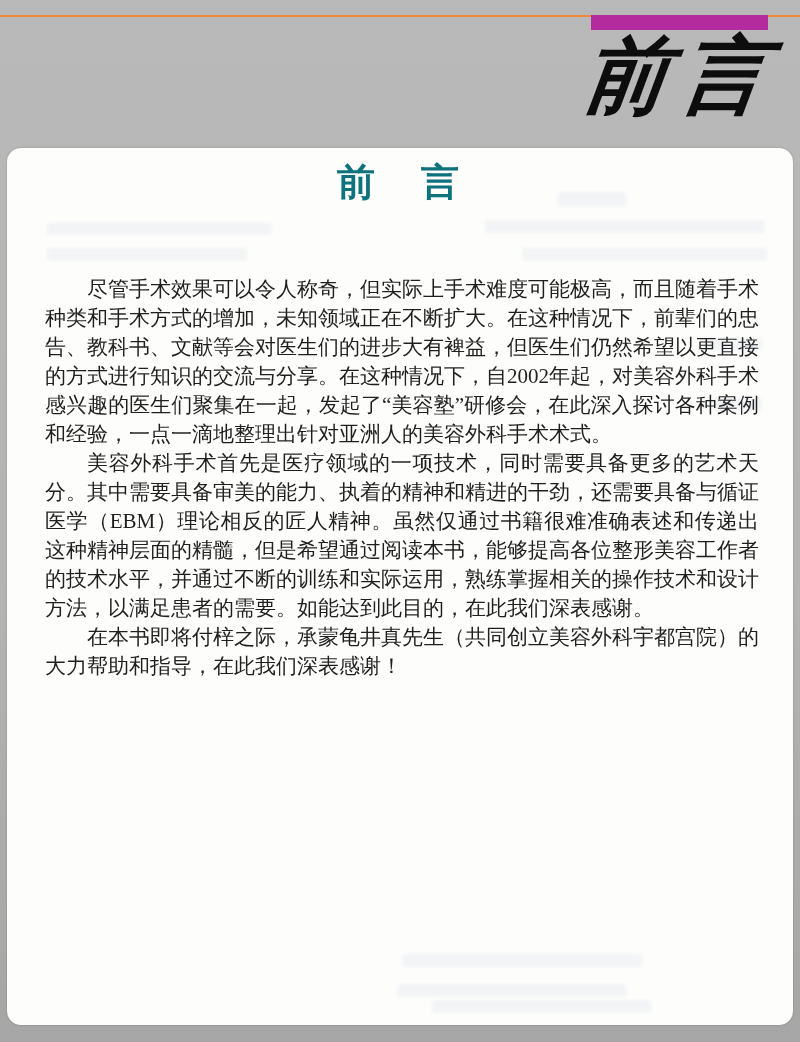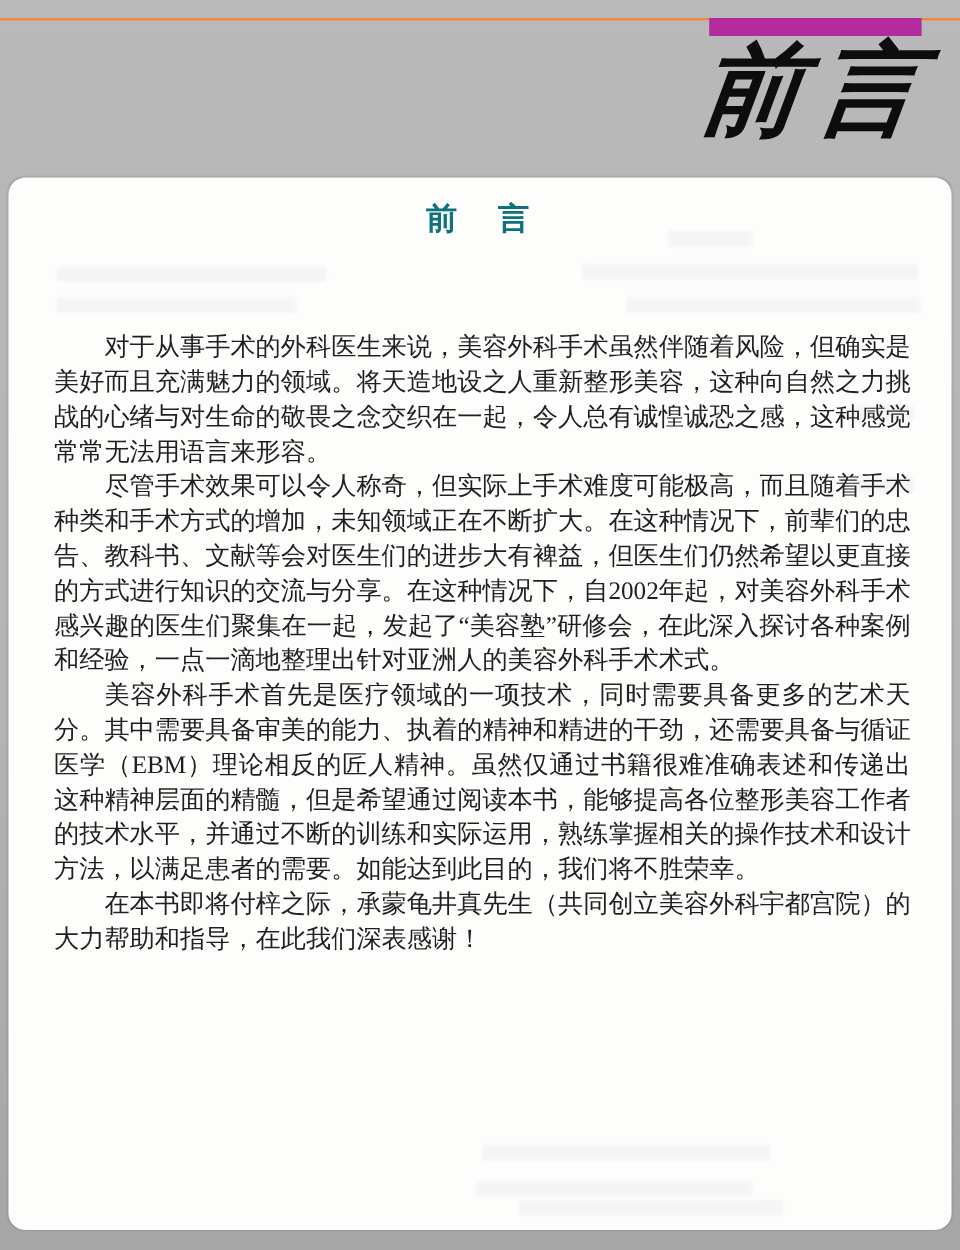--- a/index.html
+++ b/index.html
@@ -40,21 +40,21 @@
     background:#fdfdfc;
     border-radius:14px;
     box-shadow:0 0 2px rgba(0,0,0,.25);
     overflow:hidden;
   }
   .page-heading{
     margin-top:16px;
     text-align:center;
     font-family:"Liberation Sans", sans-serif;
     font-weight:bold;
-    font-size:26px; line-height:36px;
+    font-size:38px; line-height:36px;
     letter-spacing:4px;
     color:#0e727c;
   }
   .page-body{
     margin:75px 34px 0 38px;
     font-size:21px; line-height:29px;
     color:#1f1f1f;
     text-align:justify;
   }
   .page-body p{
@@ -89,22 +89,21 @@
     <div class="ghost" style="left:515px;top:100px;width:245px"></div>
     <div class="ghost" style="left:700px;top:190px;width:55px"></div>
     <div class="ghost" style="left:705px;top:250px;width:50px"></div>
     <div class="ghost" style="left:395px;top:806px;width:240px"></div>
     <div class="ghost" style="left:390px;top:836px;width:230px"></div>
     <div class="ghost" style="left:425px;top:852px;width:220px"></div>
 
     <div class="page-heading" style="color: rgb(14, 114, 124);">前　言</div>
 
     <div class="page-body">
-      <p>对于从事手术的外科医生来说，美容外科手术虽然伴随着风险，但确实是美好而且充满魅力的领域。将天造地设之人重新整形美容，这种向自然之力挑战的心绪与对生命的敬畏之念交织在一起，令人总有诚惶诚恐之感，这种感觉常常无法用语言来形容。</p>
       <p>尽管手术效果可以令人称奇，但实际上手术难度可能极高，而且随着手术种类和手术方式的增加，未知领域正在不断扩大。在这种情况下，前辈们的忠告、教科书、文献等会对医生们的进步大有裨益，但医生们仍然希望以更直接的方式进行知识的交流与分享。在这种情况下，自2002年起，对美容外科手术感兴趣的医生们聚集在一起，发起了“美容塾”研修会，在此深入探讨各种案例和经验，一点一滴地整理出针对亚洲人的美容外科手术术式。</p>
-      <p>美容外科手术首先是医疗领域的一项技术，同时需要具备更多的艺术天分。其中需要具备审美的能力、执着的精神和精进的干劲，还需要具备与循证医学（EBM）理论相反的匠人精神。虽然仅通过书籍很难准确表述和传递出这种精神层面的精髓，但是希望通过阅读本书，能够提高各位整形美容工作者的技术水平，并通过不断的训练和实际运用，熟练掌握相关的操作技术和设计方法，以满足患者的需要。如能达到此目的，我们将不胜荣幸。</p>
+      <p>美容外科手术首先是医疗领域的一项技术，同时需要具备更多的艺术天分。其中需要具备审美的能力、执着的精神和精进的干劲，还需要具备与循证医学（EBM）理论相反的匠人精神。虽然仅通过书籍很难准确表述和传递出这种精神层面的精髓，但是希望通过阅读本书，能够提高各位整形美容工作者的技术水平，并通过不断的训练和实际运用，熟练掌握相关的操作技术和设计方法，以满足患者的需要。如能达到此目的，在此我们深表感谢。</p>
       <p>在本书即将付梓之际，承蒙龟井真先生（共同创立美容外科宇都宫院）的大力帮助和指导，在此我们深表感谢！</p>
 
     </div>
 
   </div>
 
 </div>
 
 </body></html>

